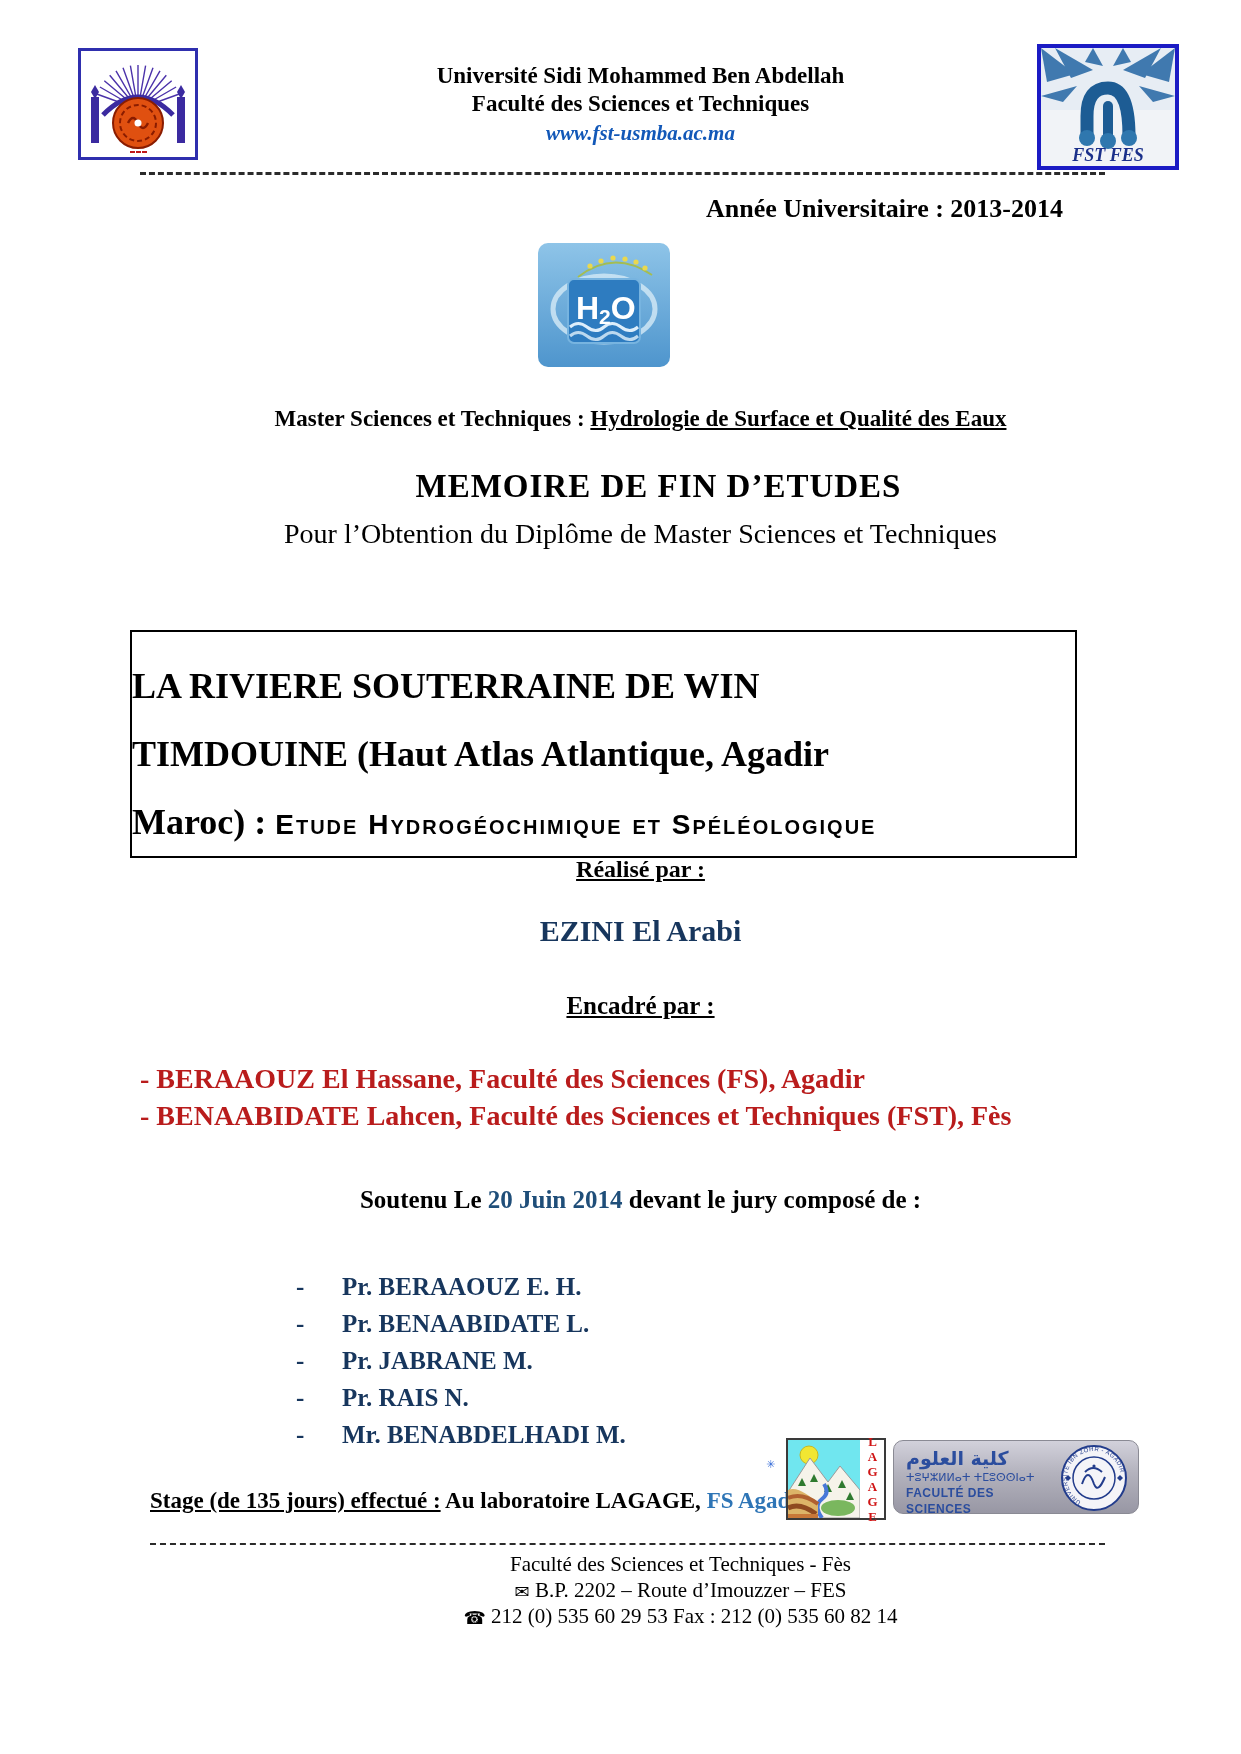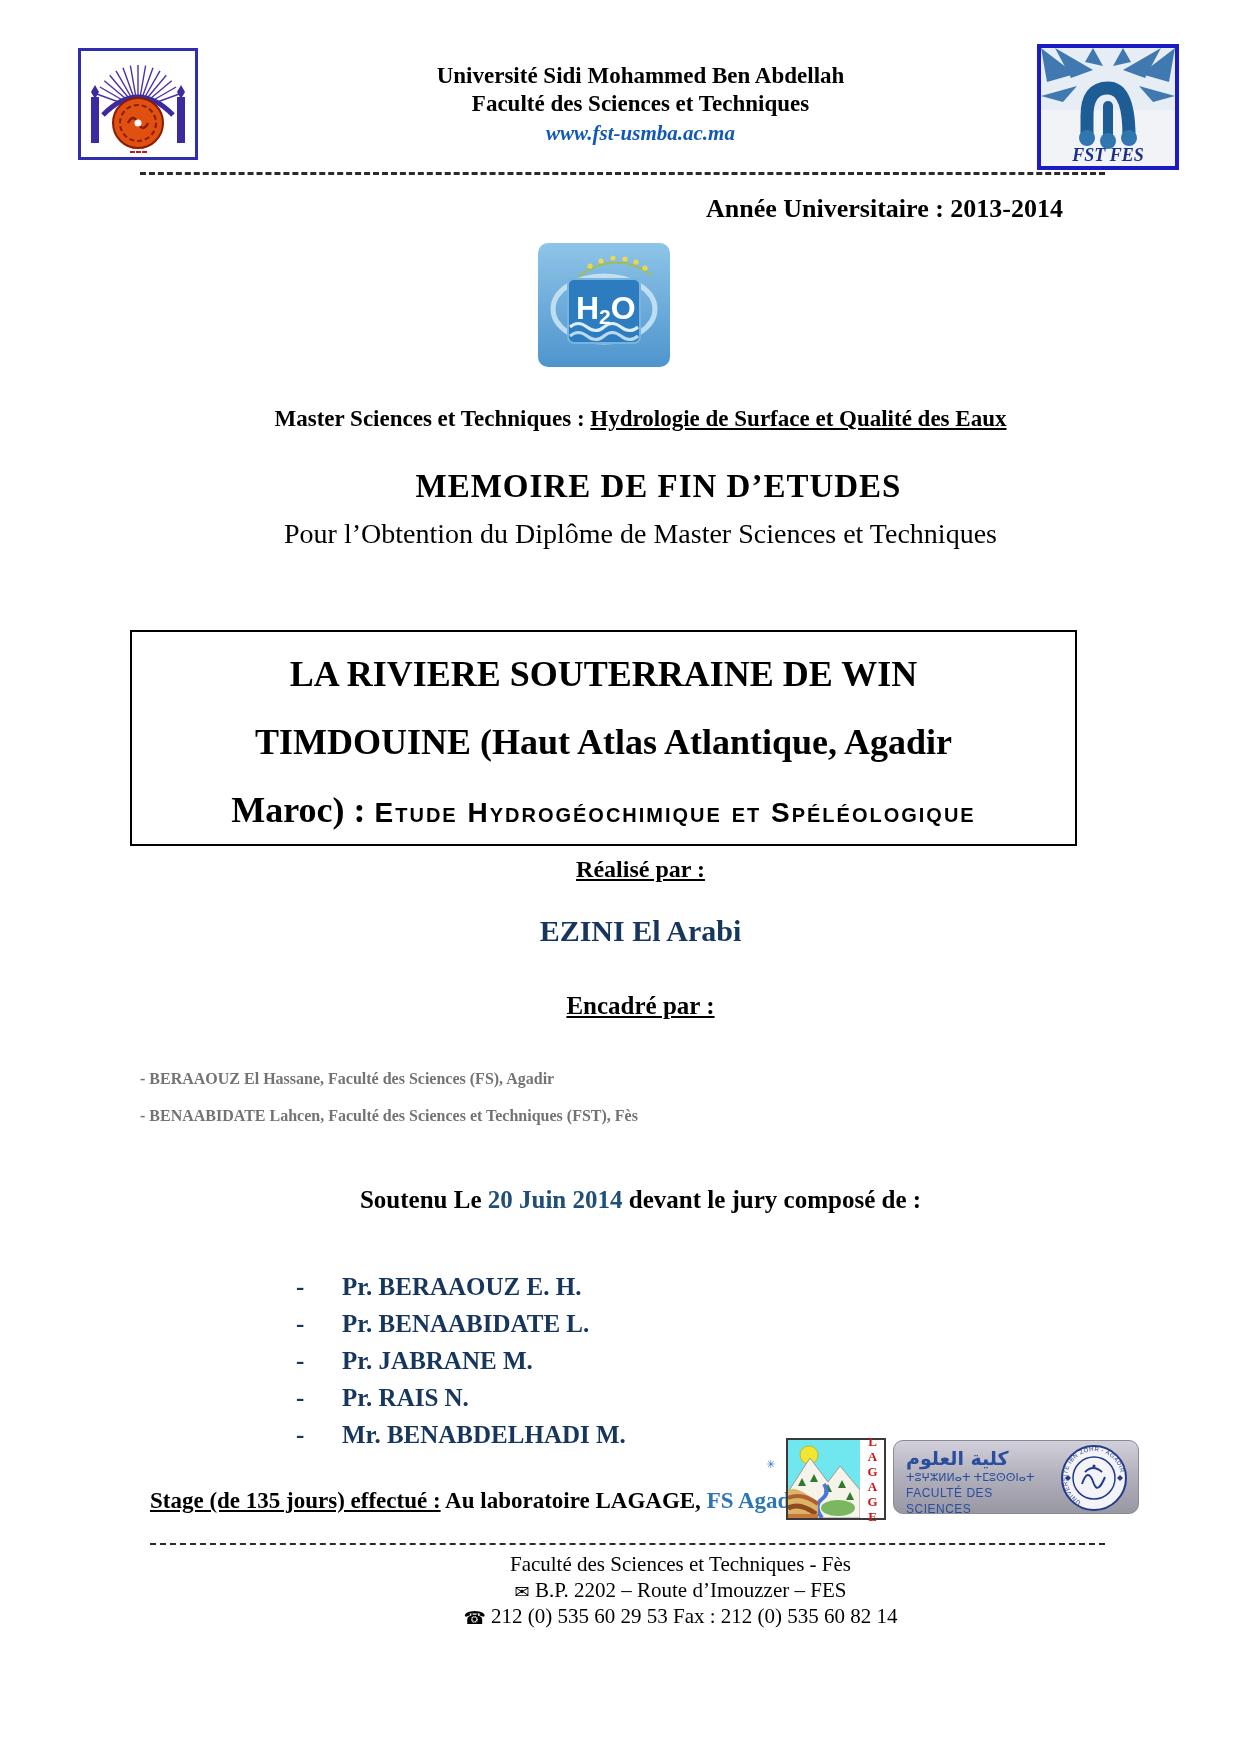--- a/index.html
+++ b/index.html
@@ -15,43 +15,43 @@
   .fstlogo{left:1037px;top:44px;width:142px;height:126px;border:4px solid #1b1bc4;background:#be185d;box-sizing:border-box;overflow:hidden;}
   .dashline{height:0;border-top:3px dashed #2b2b2b;}
   .dash1{left:140px;top:172px;width:965px;}
   .annee{top:194px;right:178px;font-size:26px;font-weight:bold;}
   .h2o{left:538px;top:243px;width:132px;height:124px;}
   
   .master{top:406px;font-size:23px;font-weight:bold;}
   .memoire{top:468px;font-size:33px;font-weight:bold;letter-spacing:1px;margin-left:18px;}
   .pour{top:518px;font-size:28px;}
   
-  .titlebox{left:130px;top:630px;width:943px;height:204px;border:2px solid #000;text-align:center;padding-top:8px;}
+  .titlebox{left:130px;top:630px;width:943px;height:204px;border:2px solid #000;text-align:left;padding-top:20px;}
   .titlebox .tl{font-size:36px;font-weight:bold;line-height:68px;}
   .titlebox .caps{font-family:"Liberation Sans","DejaVu Sans",sans-serif;font-variant:small-caps;font-weight:600;font-size:28px;letter-spacing:2px;}
   
   .realise{top:856px;font-size:24px;font-weight:bold;}
   .author{top:914px;font-size:30px;font-weight:bold;color:#17365d;}
   .encadre{top:992px;font-size:25px;font-weight:bold;}
-  .sups{left:140px;top:1060px;font-size:16px;font-weight:bold;color:#737373;line-height:37px;}
+  .sups{left:140px;top:1060px;font-size:28px;font-weight:bold;color:#b91c1c;line-height:37px;}
   .soutenu{top:1186px;font-size:25px;font-weight:bold;}
   .soutenu .date{color:#1f4e79;}
   .jury{left:296px;top:1268px;font-size:25px;font-weight:bold;color:#17365d;}
   .jury .row{display:flex;line-height:37px;}
   .jury .dash{width:46px;}
   .stage{left:150px;top:1488px;font-size:23px;font-weight:bold;}
   .stage .fs{color:#2e75b6;}
   
   .lagage{left:786px;top:1438px;width:100px;height:82px;border:2px solid #3a3a3a;background:#fff;box-sizing:border-box;display:flex;}
   .lagage .vtxt{width:24px;display:flex;align-items:center;justify-content:center;writing-mode:vertical-rl;text-orientation:upright;color:#d01515;font-weight:bold;font-size:13px;letter-spacing:0;line-height:24px;}
   .fsban{left:893px;top:1440px;width:246px;height:74px;border-radius:10px;background:linear-gradient(180deg,#d2d1db 0%,#b3b2bd 45%,#9897a4 100%);border:1px solid #8a8a94;box-sizing:border-box;}
   .fsban .txts{position:absolute;left:12px;top:5px;width:150px;color:#2b4d9e;font-family:"DejaVu Sans",sans-serif;}
   .fsban .ar{font-size:19px;font-weight:bold;line-height:24px;}
   .fsban .tf{font-size:11px;line-height:15px;}
-  .fsban .fr{font-size:12px;font-weight:normal;line-height:16px;letter-spacing:0.5px;font-family:"Liberation Sans","DejaVu Sans",sans-serif;}
+  .fsban .fr{font-size:12px;font-weight:bold;line-height:16px;letter-spacing:0.5px;font-family:"Liberation Sans","DejaVu Sans",sans-serif;}
   .seal{position:absolute;left:166px;top:3px;width:68px;height:68px;}
   .bluemark{left:766px;top:1458px;color:#3a6fd8;font-size:11px;font-family:"DejaVu Sans",sans-serif;}
   
   .dash2{left:150px;top:1543px;width:955px;border-top:2px dashed #2b2b2b;}
   .foot{font-size:21px;margin-left:40px;}
   .f1{top:1552px;}
   .f2{top:1578px;}
   .f3{top:1604px;}
   .ficon{font-family:"DejaVu Sans",sans-serif;font-size:18px;vertical-align:-1px;}
 </style>

